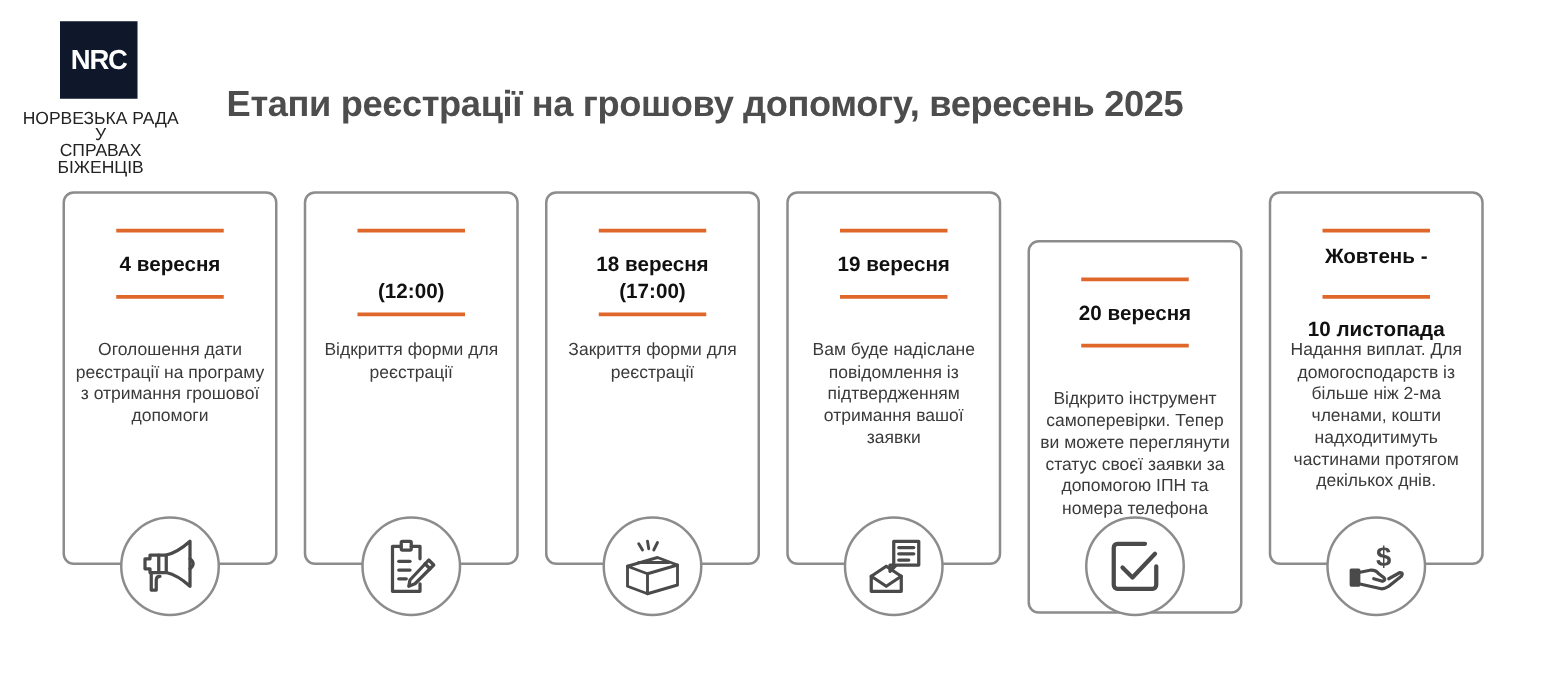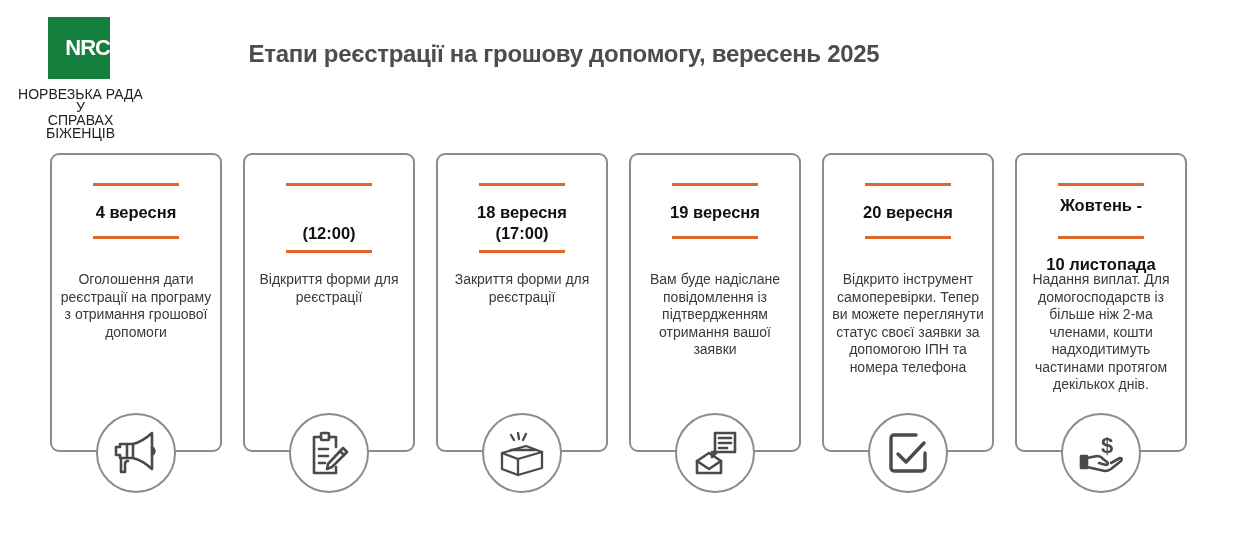--- a/index.html
+++ b/index.html
@@ -1,20 +1,20 @@
 <!DOCTYPE html>
 <html><head>
   <meta charset="utf-8">
   <style>
     html, body { margin: 0; padding: 0; background: #ffffff; }
     body { width: 1241px; height: 540px; position: relative; overflow: hidden; font-family: "Liberation Sans", "DejaVu Sans", sans-serif; }
-    .logo { position: absolute; left: 48px; top: 17px; width: 62px; height: 62px; background: #15803d; display: flex; align-items: center; justify-content: flex-end; }
+    .logo { position: absolute; left: 48px; top: 17px; width: 62px; height: 62px; background: #0f172a; display: flex; align-items: center; justify-content: center; }
     .logo span { color: #ffffff; font-weight: bold; font-size: 22px; letter-spacing: -1px; font-family: "Liberation Sans", sans-serif; }
     .org-name { position: absolute; left: 18px; top: 88px; width: 125px; text-align: center; font-size: 14px; line-height: 13px; color: #222; }
-    .title { position: absolute; left: 0; width: 1128px; top: 40px; text-align: center; font-size: 24px; font-weight: bold; color: #4d4d4d; letter-spacing: -0.3px; }
+    .title { position: absolute; left: 0; width: 1128px; top: 68px; text-align: center; font-size: 29px; font-weight: bold; color: #4d4d4d; letter-spacing: -0.3px; }
     .card { position: absolute; top: 153px; width: 172px; height: 299px; border: 2.5px solid #8c8c8c; border-radius: 9px; box-sizing: border-box; background: #fff; }
     .bar { position: absolute; left: 41px; width: 86px; height: 3px; background: #e0672a; }
     .bar.top { top: 28px; }
     .date { position: absolute; left: 0; right: 0; text-align: center; font-size: 16.5px; font-weight: bold; color: #111; line-height: 21px; }
     .desc { position: absolute; left: 6px; right: 6px; top: 116px; text-align: center; font-size: 14px; line-height: 17.5px; color: #3a3a3a; }
     .circle { position: absolute; width: 80px; height: 80px; border: 2.5px solid #8c8c8c; border-radius: 50%; background: #fff; box-sizing: border-box; display: flex; align-items: center; justify-content: center; }
     .circle svg { width: 60px; height: 60px; }
   </style>
 </head>
 <body>
@@ -51,21 +51,21 @@
   <div class="desc">Закриття форми для реєстрації</div>
 </div>
 
 <div class="card" style="left:629px;">
   <div class="bar top"></div>
   <div class="date" style="top:47px;">19 вересня</div>
   <div class="bar" style="top:81px;"></div>
   <div class="desc">Вам буде надіслане повідомлення із підтвердженням отримання вашої заявки</div>
 </div>
 
-<div class="card" style="left:822px;">
+<div class="card" style="left:822px;margin-top:39px;">
   <div class="bar top"></div>
   <div class="date" style="top:47px;">20 вересня</div>
   <div class="bar" style="top:81px;"></div>
   <div class="desc">Відкрито інструмент самоперевірки. Тепер ви можете переглянути статус своєї заявки за допомогою ІПН та номера телефона</div>
 </div>
 
 <div class="card" style="left:1015px;">
   <div class="bar top"></div>
   <div class="date" style="top:40px;">Жовтень -</div>
   <div class="date" style="top:61px;margin-top:38px;">10 листопада</div>

